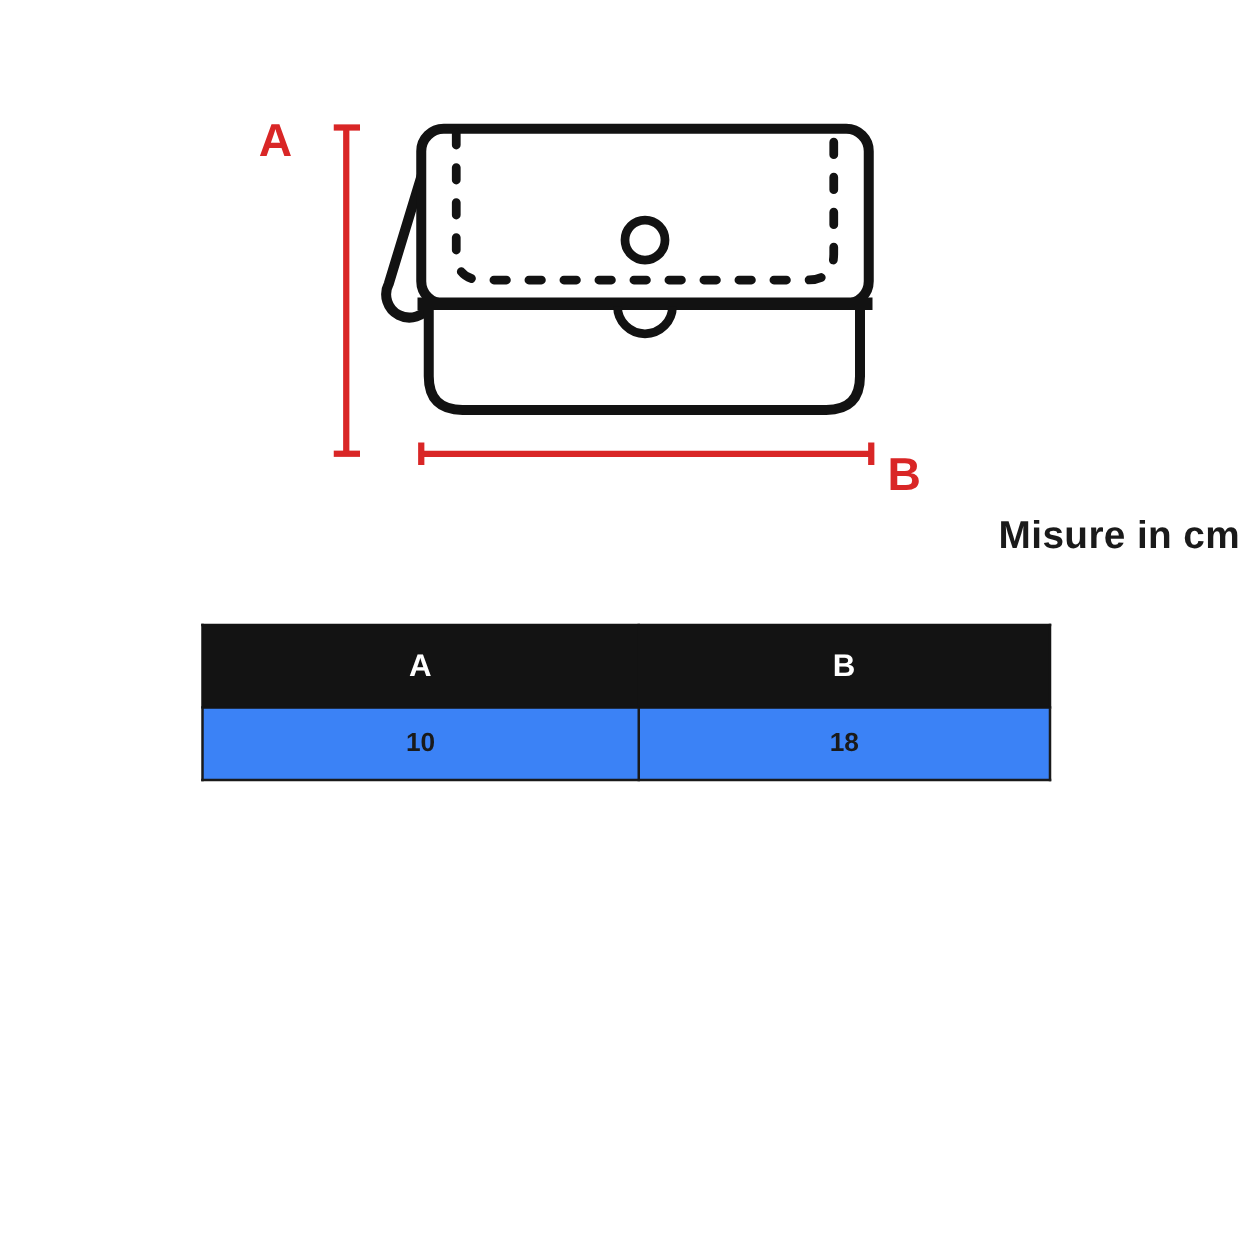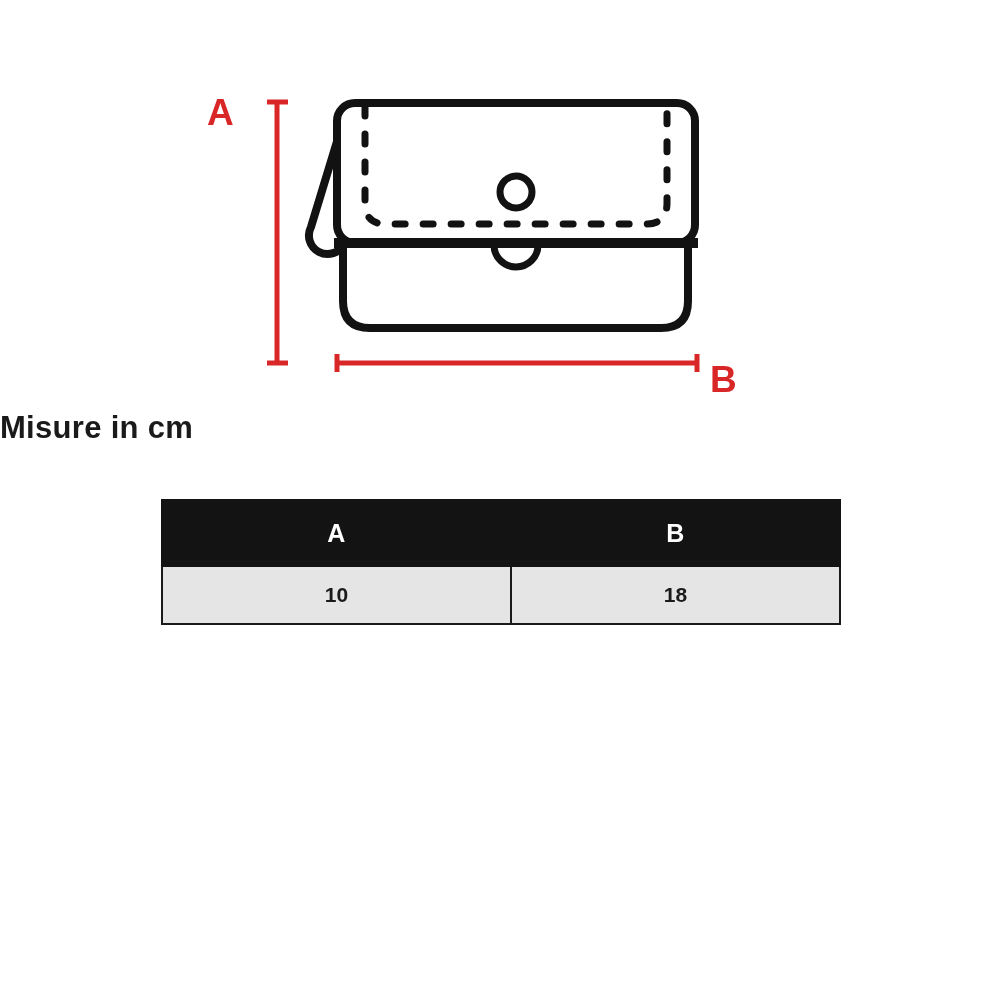--- a/index.html
+++ b/index.html
@@ -28,21 +28,21 @@
     line-height: 1.1;
     user-select: none;
   }
   .label-a { left: 207px; top: 93px; }
   .label-b { left: 710px; top: 360px; }
   .title {
     position: absolute;
     left: 0;
     top: 410px;
     width: 992px;
-    text-align: left;
+    text-align: right;
     font-size: 31px;
     font-weight: 800;
     color: #1a1a1a;
     letter-spacing: 0.3px;
   }
   table.measure {
     position: absolute;
     left: 161px;
     top: 499px;
     width: 678px;
@@ -53,21 +53,21 @@
     background: #131313;
     color: #ffffff;
     height: 62px;
     font-size: 25px;
     font-weight: 700;
     text-align: center;
     border: 2px solid #131313;
     letter-spacing: 0.5px;
   }
   table.measure td {
-    background: #e5e5e5;
+    background: #3b82f6;
     color: #1a1a1a;
     height: 54px;
     font-size: 21px;
     font-weight: 700;
     text-align: center;
     border: 2px solid #1a1a1a;
   }
 </style>
 </head>
 <body>

